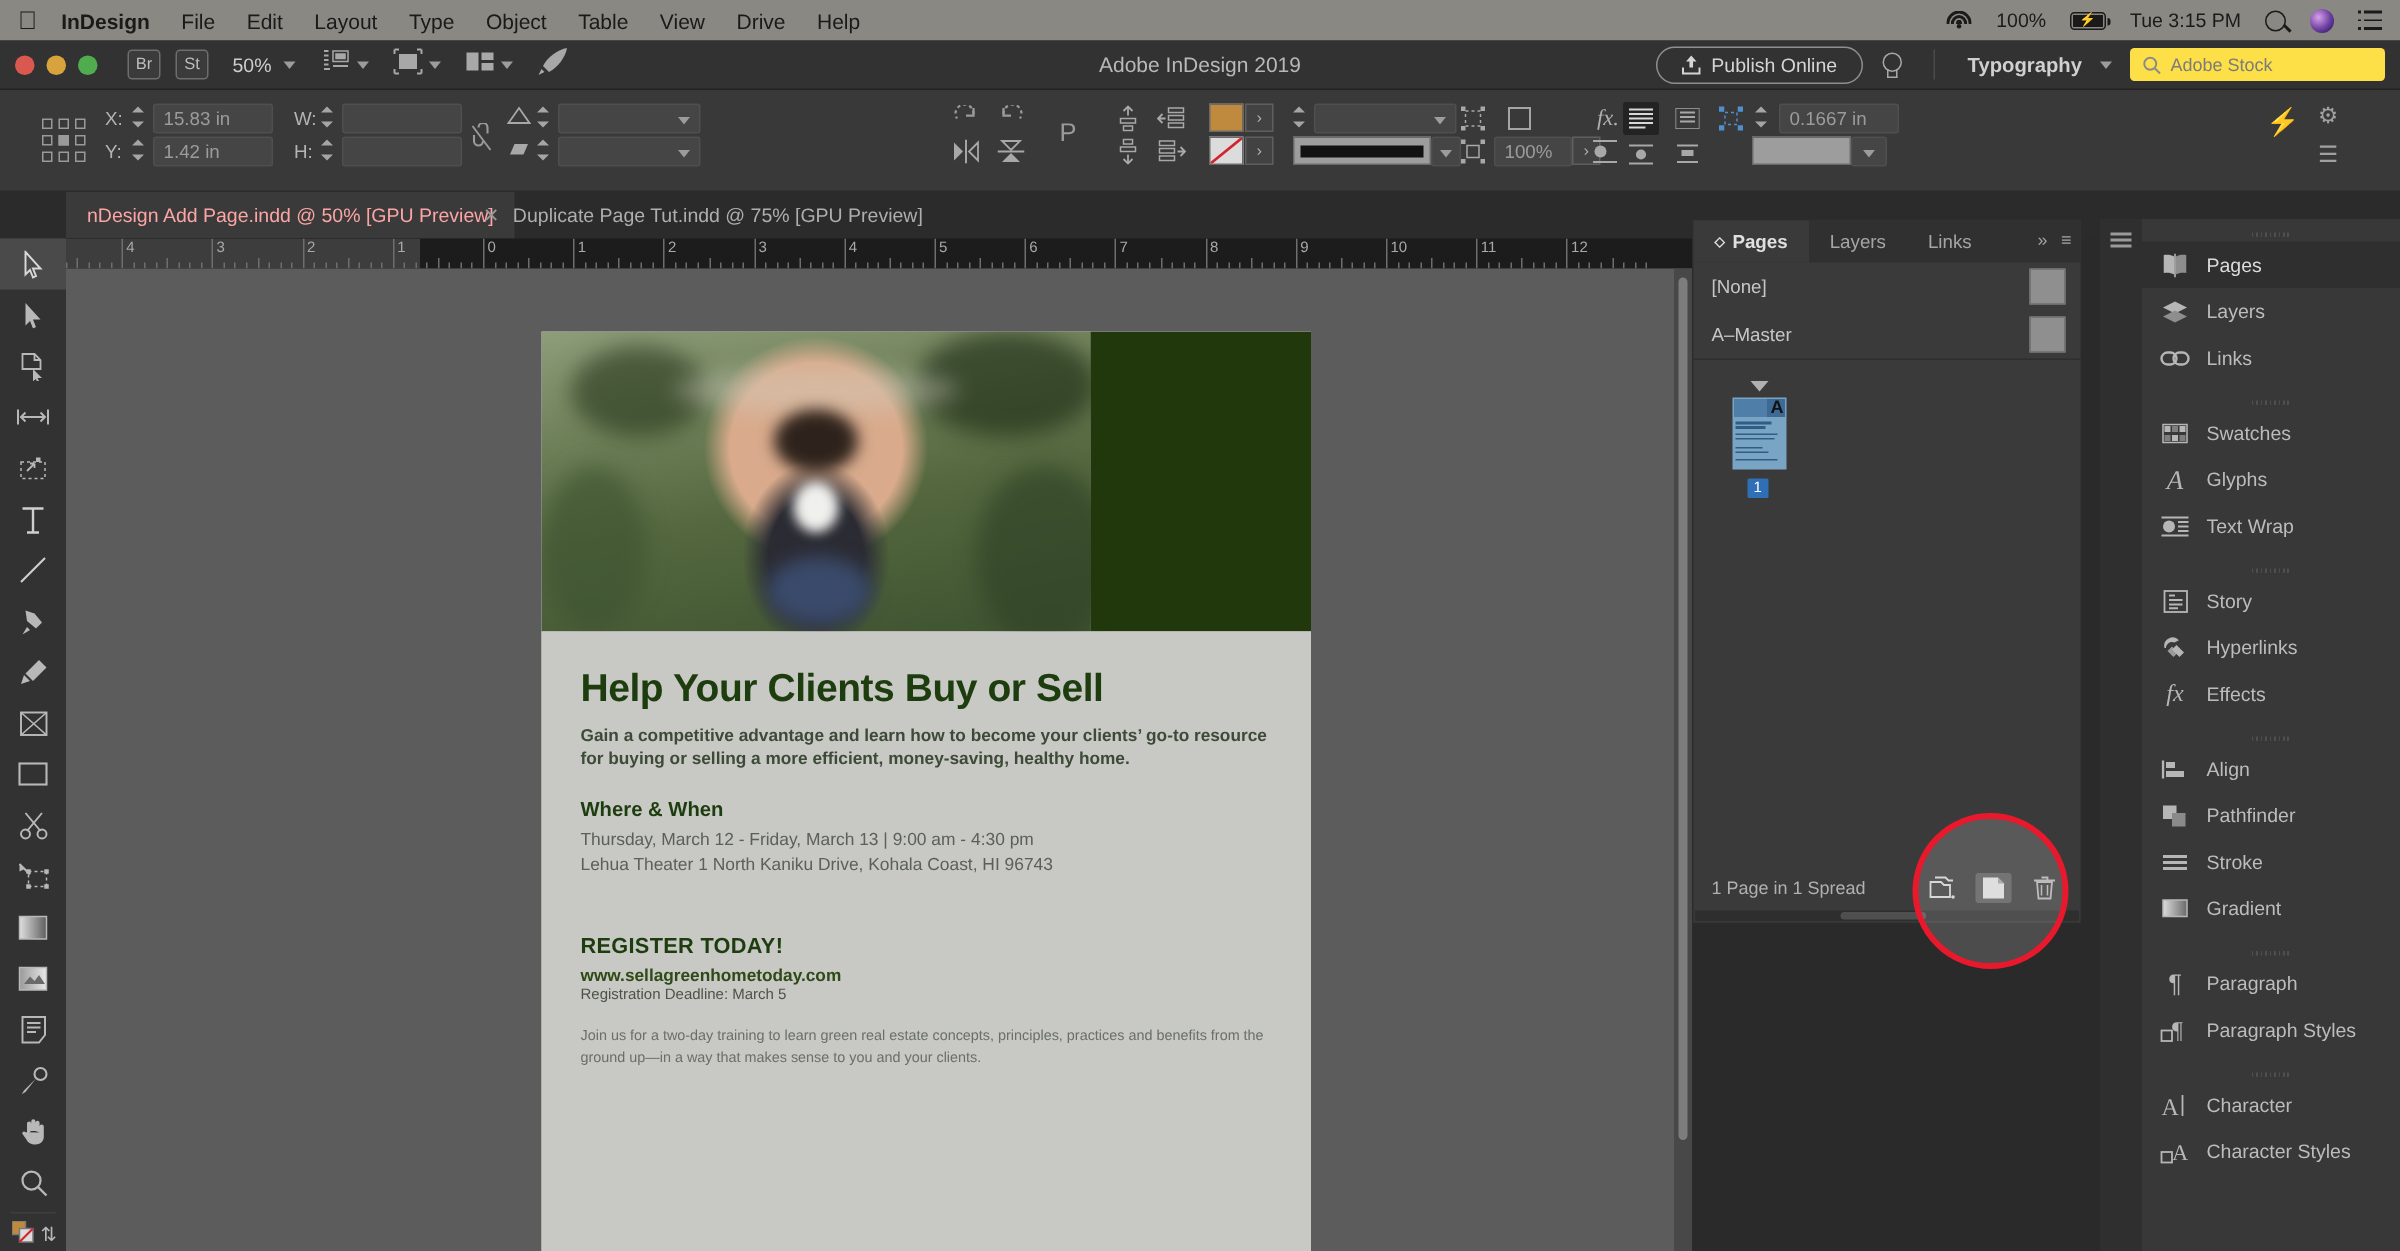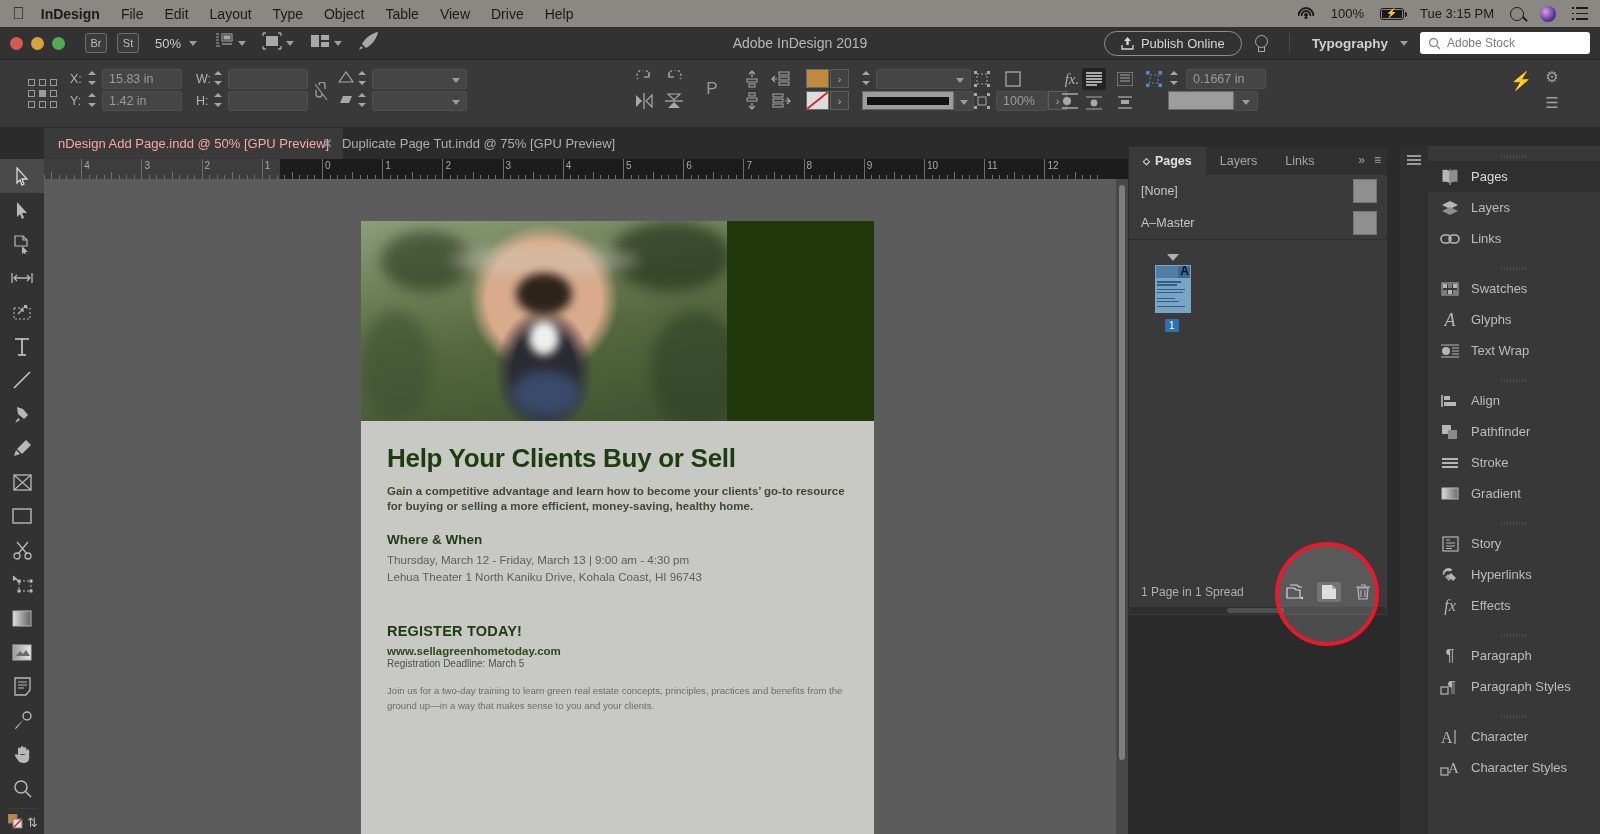--- a/index.html
+++ b/index.html
@@ -55,21 +55,21 @@
   .tb-sep { width:1px; height:20px; background:#4a4a4a; margin:0 10px; }
   #doctitle { position:absolute; left:0; right:0; text-align:center; color:#b8b8b8; font-size:14px;
     pointer-events:none; }
   #titlebar .right { margin-left:auto; display:flex; align-items:center; gap:12px; z-index:2;justify-content:flex-end;}
   .pubbtn { border:1px solid #8e8e8e; border-radius:13px; color:#d5d5d5; font-size:13px;
     padding:4px 16px; display:flex; align-items:center; gap:7px; background:transparent; }
   .bulb { width:13px;height:17px; position:relative; }
   .bulb:before{content:"";position:absolute;top:0;left:1px;width:11px;height:11px;border:1.5px solid #a8a8a8;border-radius:50%;}
   .bulb:after{content:"";position:absolute;bottom:0;left:4px;width:5px;height:5px;border:1.5px solid #a8a8a8;border-top:none;}
   .wsname { color:#d0d0d0; font-size:13.5px; font-weight:bold; }
-  .stocksearch { width:170px; height:22px; border-radius:3px; background:#ffffff;
+  .stocksearch { width:170px; height:22px; border-radius:3px; background:#fde047;
     display:flex; align-items:center; padding:0 8px; gap:6px; }
   .stocksearch .ph { color:#7c7c7c; font-size:12px; }
 
   
   #control { position:absolute; left:0; top:60px; width:1600px; height:68px;
     background:#393939; border-bottom:1px solid #2b2b2b; }
   .cgrid { position:absolute; width:30px; height:30px; left:28px; top:19px; }
   .cgrid b { position:absolute; width:7px; height:7px; border:1px solid #9a9a9a; }
   .field { position:absolute; height:20px; background:#454545; border:1px solid #4f4f4f;
     border-radius:2px; color:#9b9b9b; font-size:12.5px; display:flex; align-items:center;
@@ -1009,20 +1009,47 @@
           </svg>
       </span>
       <span>Text Wrap</span>
     </div>
   </div>
 
   <div class="dockgroup">
     <div class="grip"></div>
     <div class="dockitem">
       <span class="di">
+        <svg width="17" height="16" viewBox="0 0 17 16">
+            <rect x="1" y="1" width="15" height="14" fill="none" stroke="#b6b6b6" stroke-width="1.2"></rect>
+            <path d="M4 4h4M4 7h9M4 10h9M4 12.5h6" stroke="#b6b6b6" stroke-width="1.2"></path>
+          </svg>
+      </span>
+      <span>Story</span>
+    </div>
+    <div class="dockitem">
+      <span class="di">
+        <svg width="18" height="16" viewBox="0 0 18 16">
+            <path d="M3 8a4 4 0 015.6-3.6l3-1.5A5.6 5.6 0 002 8z" fill="#b6b6b6"></path>
+            <path d="M7 7l4 4-3 3-4-4z" fill="#9a9a9a"></path>
+            <path d="M10 6l5 5-3 3-5-5z" fill="#b6b6b6"></path>
+          </svg>
+      </span>
+      <span>Hyperlinks</span>
+    </div>
+    <div class="dockitem">
+      <span class="di" style="font-family:'Liberation Serif',serif;font-style:italic;font-size:16px;color:#b6b6b6;line-height:16px">fx</span>
+      <span>Effects</span>
+    </div>
+  </div>
+
+  <div class="dockgroup">
+    <div class="grip"></div>
+    <div class="dockitem">
+      <span class="di">
         <svg width="18" height="14" viewBox="0 0 18 14">
             <path d="M1 1v12" stroke="#b6b6b6" stroke-width="1.6"></path>
             <rect x="3" y="2" width="6" height="4" fill="#b6b6b6"></rect>
             <rect x="3" y="8" width="12" height="4" fill="#b6b6b6"></rect>
           </svg>
       </span>
       <span>Align</span>
     </div>
     <div class="dockitem">
       <span class="di">
@@ -1053,47 +1080,20 @@
             <rect x="1" y="1" width="16" height="11" fill="url(#g3)" stroke="#b6b6b6"></rect>
           </svg>
       </span>
       <span>Gradient</span>
     </div>
   </div>
 
   <div class="dockgroup">
     <div class="grip"></div>
     <div class="dockitem">
-      <span class="di">
-        <svg width="17" height="16" viewBox="0 0 17 16">
-            <rect x="1" y="1" width="15" height="14" fill="none" stroke="#b6b6b6" stroke-width="1.2"></rect>
-            <path d="M4 4h4M4 7h9M4 10h9M4 12.5h6" stroke="#b6b6b6" stroke-width="1.2"></path>
-          </svg>
-      </span>
-      <span>Story</span>
-    </div>
-    <div class="dockitem">
-      <span class="di">
-        <svg width="18" height="16" viewBox="0 0 18 16">
-            <path d="M3 8a4 4 0 015.6-3.6l3-1.5A5.6 5.6 0 002 8z" fill="#b6b6b6"></path>
-            <path d="M7 7l4 4-3 3-4-4z" fill="#9a9a9a"></path>
-            <path d="M10 6l5 5-3 3-5-5z" fill="#b6b6b6"></path>
-          </svg>
-      </span>
-      <span>Hyperlinks</span>
-    </div>
-    <div class="dockitem">
-      <span class="di" style="font-family:'Liberation Serif',serif;font-style:italic;font-size:16px;color:#b6b6b6;line-height:16px">fx</span>
-      <span>Effects</span>
-    </div>
-  </div>
-
-  <div class="dockgroup">
-    <div class="grip"></div>
-    <div class="dockitem">
       <span class="di" style="font-size:17px;color:#b6b6b6;line-height:17px">¶</span>
       <span>Paragraph</span>
     </div>
     <div class="dockitem">
       <span class="di">
         <svg width="20" height="17" viewBox="0 0 20 17">
             <rect x="1" y="9" width="7" height="7" fill="none" stroke="#b6b6b6" stroke-width="1.2"></rect>
             <text x="8" y="14" font-size="16" font-family="Liberation Serif, serif" fill="#b6b6b6">¶</text>
           </svg>
       </span>

